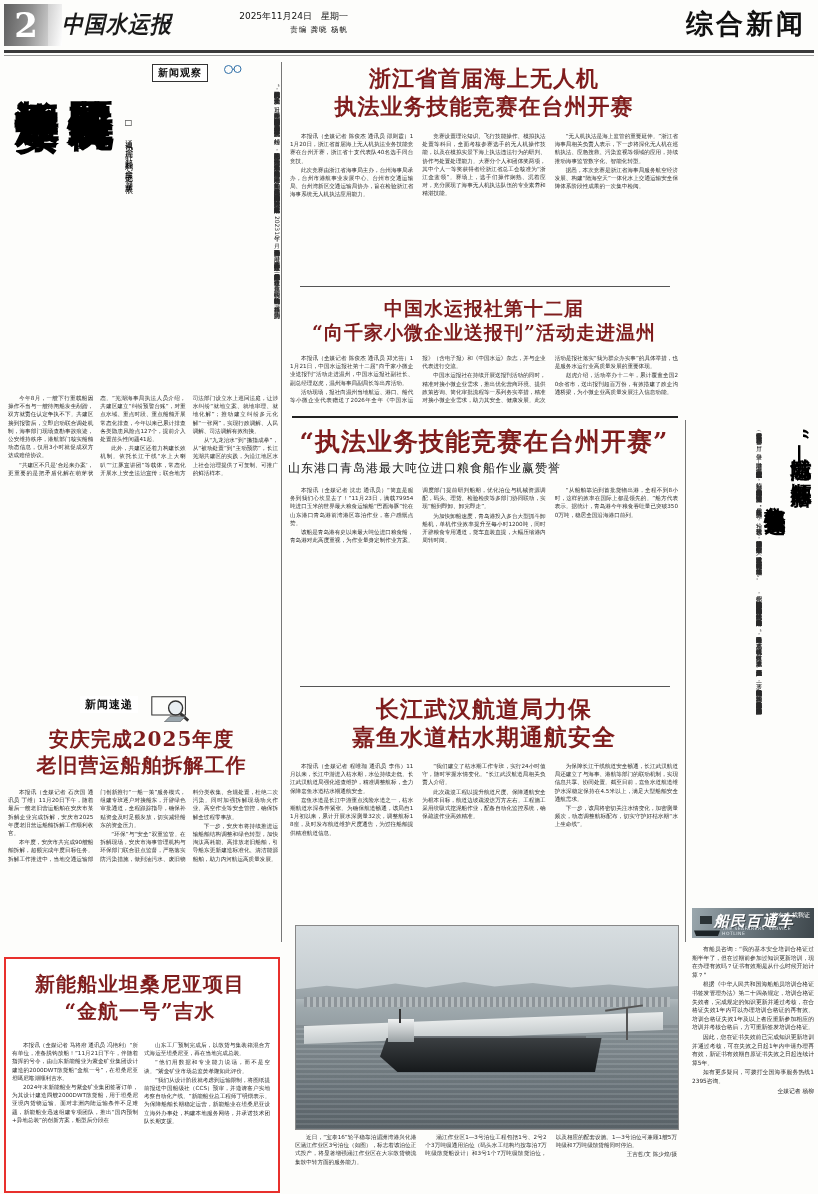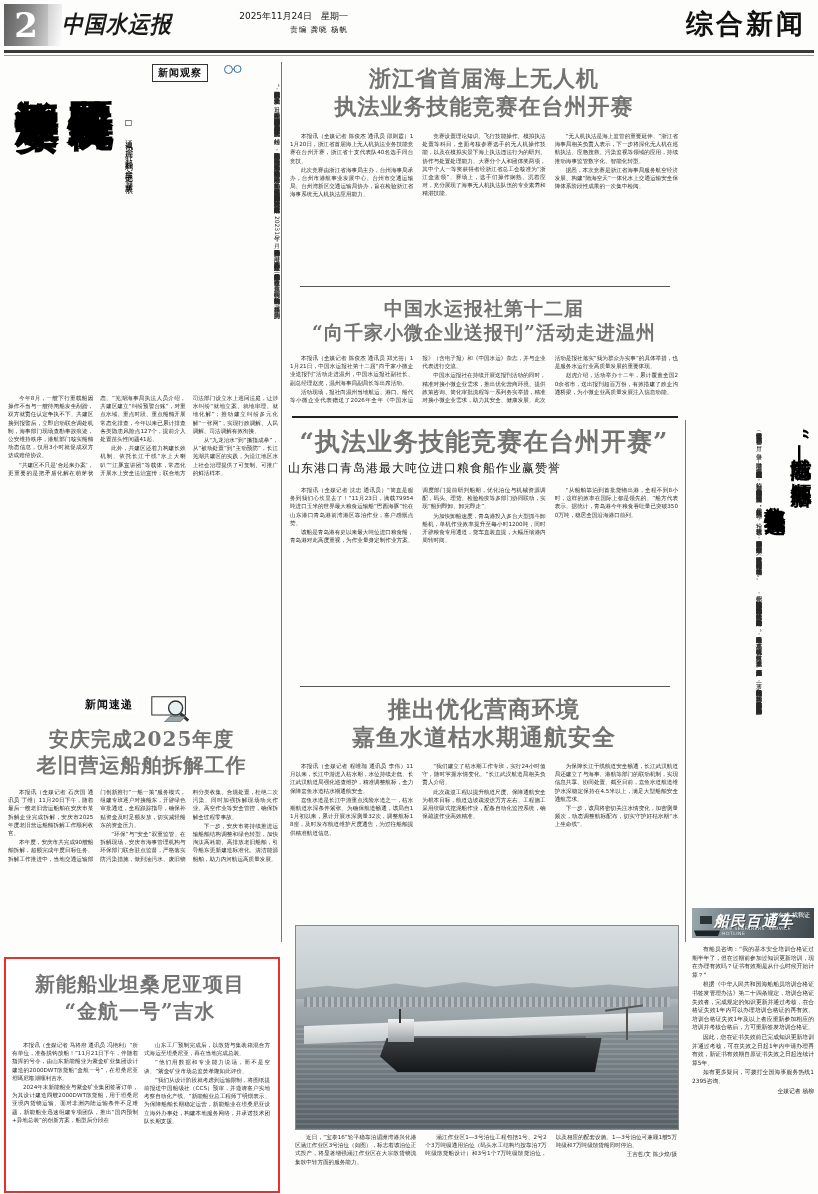--- a/index.html
+++ b/index.html
@@ -50,21 +50,21 @@
   .vline{position:absolute;width:1px;background:#777;}
 
   
   .headline-v{
     writing-mode:vertical-rl;
     font-family:"DejaVu Serif","Liberation Serif",serif;
     font-weight:bold;color:#000;
   }
   .headline-h{
     font-family:"DejaVu Serif","Liberation Serif",serif;
-    font-weight:bold;color:#737373;text-align:center;
+    font-weight:bold;color:#7f1d1d;text-align:center;
   }
   .sub-h{
     font-family:"DejaVu Sans","Liberation Sans",sans-serif;
     color:#111;
   }
   .body-v{
     writing-mode:vertical-rl;
     font-size:6px;line-height:9px;color:#2a2a2a;
     text-align:justify;
   }
@@ -283,21 +283,21 @@
         <p>本报讯（全媒记者 沈忠 通讯员）“简直是服务到我们心坎里去了！”11月23日，满载79954吨进口玉米的世界最大粮食运输船“巴西海豚”轮在山东港口青岛港前湾港区靠泊作业，客户感慨点赞。</p>
         <p>该船是青岛港有史以来最大吨位进口粮食船，青岛港对此高度重视，为作业量身定制作业方案。调度部门提前研判船期，优化泊位与机械资源调配，码头、理货、检验检疫等多部门协同联动，实现“船到即卸、卸完即走”。</p>
         <p>为加快卸船速度，青岛港投入多台大型抓斗卸船机，单机作业效率提升至每小时1200吨，同时开辟粮食专用通道，货车直装直提，大幅压缩港内周转时间。</p>
         <p>“从船舶靠泊到首批货物出港，全程不到8小时，这样的效率在国际上都是领先的。”船方代表表示。据统计，青岛港今年粮食吞吐量已突破3500万吨，稳居全国沿海港口前列。</p>
       </div>
     </div>
   </div>
   <div class="short-rule" style="left:300px;top:686px;width:370px;"></div>
 
   <div style="position:absolute;left:288px;top:692px;width:392px;height:215px;">
-    <div class="headline-h" style="position:absolute;left:0;top:2px;width:392px;font-size:23px;line-height:29px;letter-spacing:1px;">推出优化营商环境</div>
+    <div class="headline-h" style="position:absolute;left:0;top:2px;width:392px;font-size:23px;line-height:29px;letter-spacing:1px;">长江武汉航道局力保</div>
     <div class="headline-h" style="position:absolute;left:0;top:30px;width:392px;font-size:23px;line-height:29px;letter-spacing:1px;">嘉鱼水道枯水期通航安全</div>
     <div style="position:absolute;left:2px;top:70px;width:388px;height:140px;column-count:3;column-gap:9px;">
       <div class="body-col">
         <p>本报讯（全媒记者 程唯珈 通讯员 李伟）11月以来，长江中游进入枯水期，水位持续走低。长江武汉航道局强化巡查维护，精准调整航标，全力保障嘉鱼水道枯水期通航安全。</p>
         <p>嘉鱼水道是长江中游重点浅险水道之一，枯水期航道水深条件紧张。为确保航道畅通，该局自11月初以来，累计开展水深测量32次，调整航标18座，及时发布航道维护尺度通告，为过往船舶提供精准航道信息。</p>
         <p>“我们建立了枯水期工作专班，实行24小时值守，随时掌握水情变化。”长江武汉航道局相关负责人介绍。</p>
         <p>此次疏浚工程以提升航道尺度、保障通航安全为根本目标，航道边坡疏浚达万方左右。工程施工采用绞吸式挖泥船作业，配备自动化监控系统，确保疏浚作业高效精准。</p>
         <p>为保障长江干线航道安全畅通，长江武汉航道局还建立了与海事、港航等部门的联动机制，实现信息共享、协同处置。截至目前，嘉鱼水道航道维护水深稳定保持在4.5米以上，满足大型船舶安全通航需求。</p>
         <p>下一步，该局将密切关注水情变化，加密测量频次，动态调整航标配布，切实守护好枯水期“水上生命线”。</p>
       </div>

